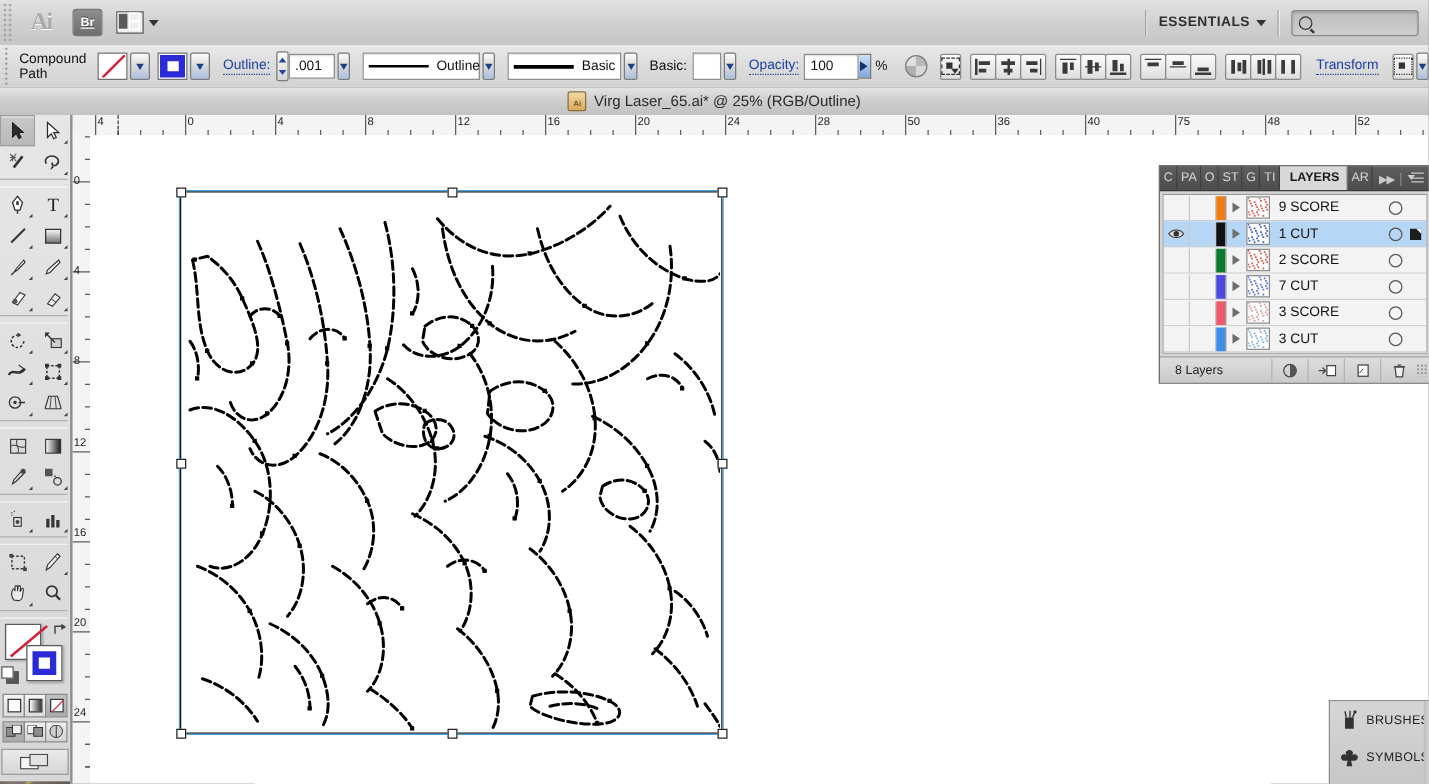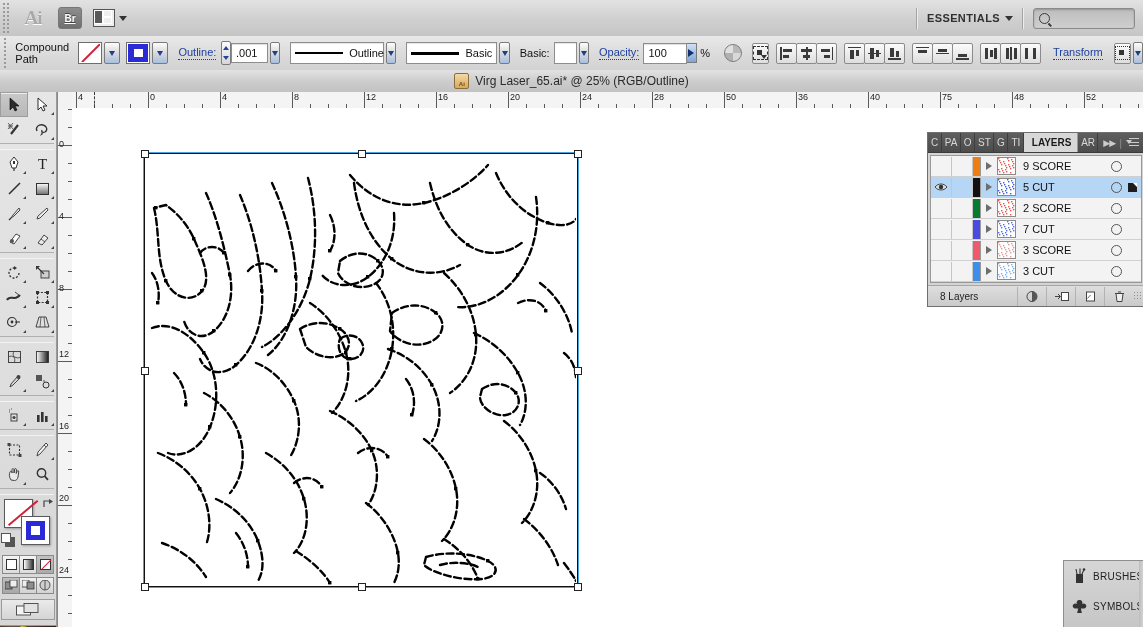--- a/index.html
+++ b/index.html
@@ -1175,21 +1175,21 @@
               <rect x="7" y="7" width="1.4" height="1.4" fill="#3f5fd0"></rect>
               <rect x="14" y="3" width="1.4" height="1.4" fill="#3f5fd0"></rect>
               <rect x="5" y="14" width="1.4" height="1.4" fill="#3f5fd0"></rect>
               <rect x="12" y="10" width="1.4" height="1.4" fill="#3f5fd0"></rect>
               <rect x="3" y="6" width="1.4" height="1.4" fill="#3f5fd0"></rect>
               <rect x="10" y="2" width="1.4" height="1.4" fill="#3f5fd0"></rect>
               <rect x="1" y="13" width="1.4" height="1.4" fill="#3f5fd0"></rect>
               <rect x="8" y="9" width="1.4" height="1.4" fill="#3f5fd0"></rect>
               <rect x="15" y="5" width="1.4" height="1.4" fill="#3f5fd0"></rect>
             </svg></div>
-          <div class="lname">5 CUT</div>
+          <div class="lname">1 CUT</div>
           <div class="circle"></div>
           <div class="target-sq"></div>
         </div>
         <div class="layer-row">
           <div class="cell-eye"></div>
           <div class="cell-lock"></div>
           <div class="cell-color" style="background: rgb(10, 122, 46);"></div>
           <div class="cell-tri">
             <div class="tri"></div>
           </div>

